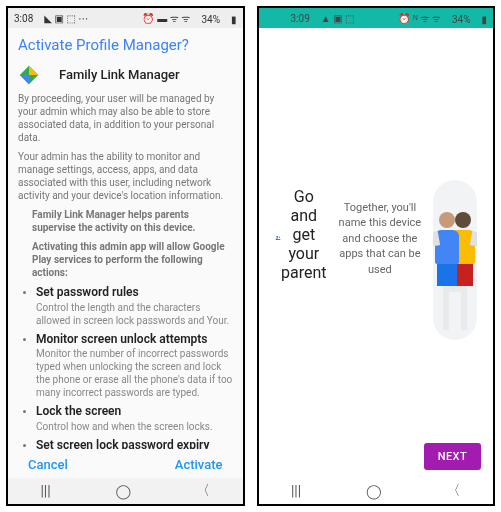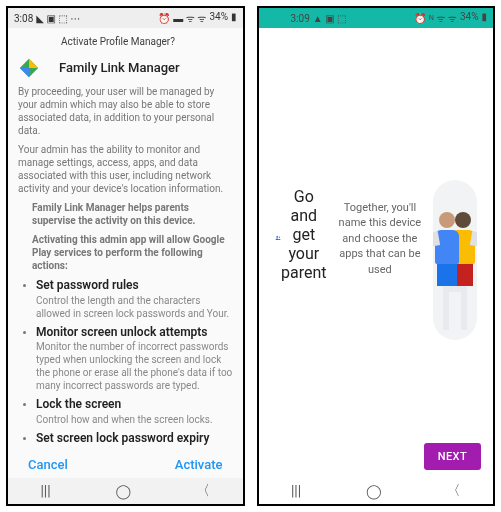--- a/index.html
+++ b/index.html
@@ -26,27 +26,26 @@
     height: 20px;
     display: flex;
     justify-content: space-between;
     align-items: center;
     padding: 0 6px;
     font-size: 10px;
     color: #333;
     background: #eee;
   }
   .phone.right .statusbar { background: #14b8a6; color: #444; padding-left: 32px; }
-  .status-icons { display: flex; gap: 3px; align-items: flex-start; }
+  .status-icons { display: flex; gap: 11px; align-items: flex-end; }
   .title {
-    font-size: 10px;
-    color: #404040;
+    font-size: 15px;
+    color: #3b82f6;
     padding: 8px 10px 6px;
     font-weight: 400;
-    margin-left: 43px;
   }
   .content {
     flex: 1;
     overflow: hidden;
     padding: 0 10px 2px;
     font-size: 10px;
     color: #777;
     line-height: 1.3;
   }
   .app-row {

